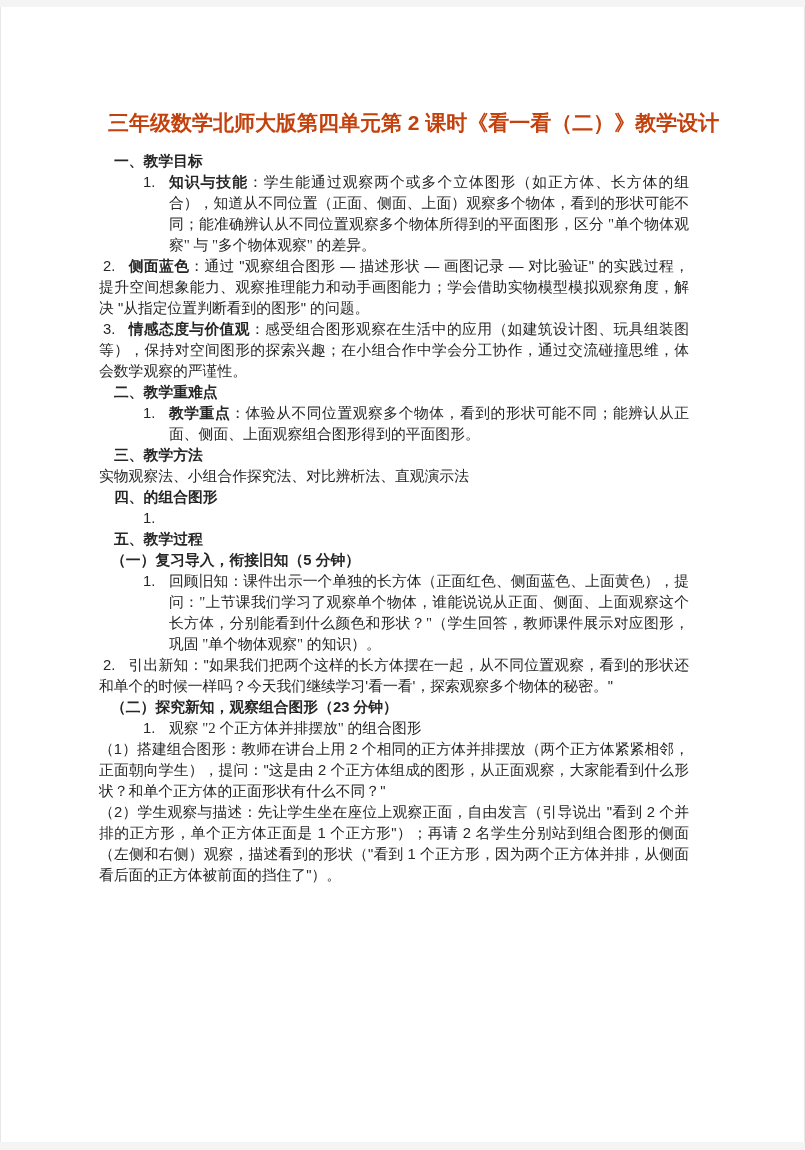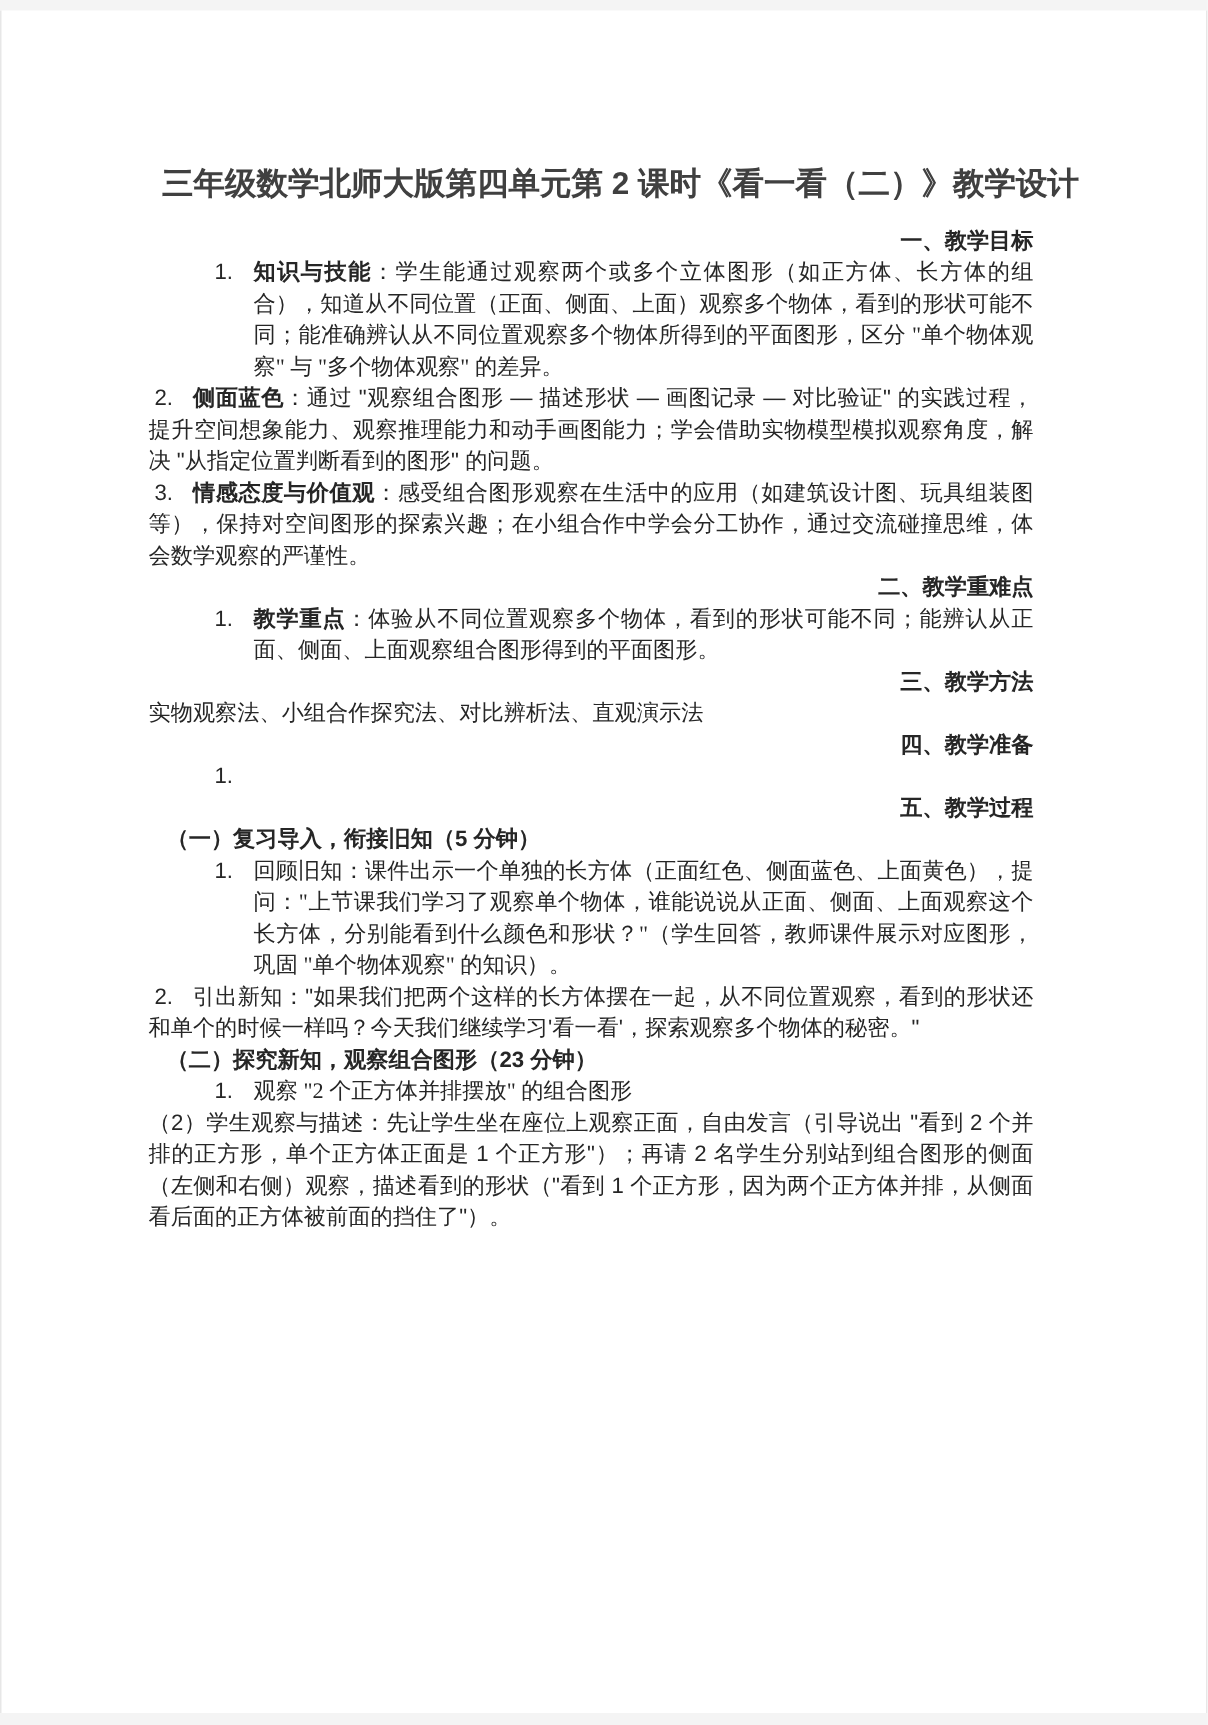--- a/index.html
+++ b/index.html
@@ -28,24 +28,24 @@
     font-size:14.8px;
     line-height:21px;
   }
   .title{
     position:relative;left:9px;
     margin:0 0 13px 0;
     font-size:21px;
     line-height:30px;
     font-weight:bold;
     text-align:center;
-    color:#404040;
+    color:#c2410c;
     white-space:nowrap;
   }
-  .sec{font-weight:bold;padding-left:15px;text-align:right;}
+  .sec{font-weight:bold;padding-left:15px;}
   .sub{font-weight:bold;padding-left:12px;}
   .li{display:flex;padding-left:44px;}
   .li .num{flex:0 0 26px;}
   .li .cont{flex:1;text-align:justify;font-family:Liberation Serif, serif;}
   .p{margin:0;text-align:justify;}
   .p.ind{text-indent:4px;}
   .fnum{margin-right:13px;}
   b{font-weight:bold;}
 </style>
 </head>
@@ -67,36 +67,37 @@
 
       <div class="sec">二、教学重难点</div>
       <div class="li">
         <span class="num">1.</span>
         <span class="cont"><b>教学重点</b><span>：体验从不同位置观察多个物体，看到的形状可能不同；能辨认从正面、侧面、上面观察组合图形得到的平面图形。</span></span>
       </div>
 
       <div class="sec">三、教学方法</div>
       <p class="p">实物观察法、小组合作探究法、对比辨析法、直观演示法</p>
 
-      <div class="sec">四、教学准备</div>
+      <div class="sec">四、的组合图形</div>
       <div class="li">
         <span class="num">1.</span>
       </div>
 
       <div class="sec">五、教学过程</div>
 
       <div class="sub">（一）复习导入，衔接旧知（5 分钟）</div>
       <div class="li">
         <span class="num">1.</span>
         <span class="cont">回顾旧知：课件出示一个单独的长方体（正面红色、侧面蓝色、上面黄色），提问："上节课我们学习了观察单个物体，谁能说说从正面、侧面、上面观察这个长方体，分别能看到什么颜色和形状？"（学生回答，教师课件展示对应图形，巩固 "单个物体观察" 的知识）。</span>
       </div>
       <p class="p ind"><span class="fnum">2.</span><span>引出新知："如果我们把两个这样的长方体摆在一起，从不同位置观察，看到的形状还和单个的时候一样吗？今天我们继续学习'看一看'，探索观察多个物体的秘密。"</span></p>
 
       <div class="sub">（二）探究新知，观察组合图形（23 分钟）</div>
       <div class="li">
         <span class="num">1.</span>
         <span class="cont">观察 "2 个正方体并排摆放" 的组合图形</span>
       </div>
+      <p class="p">（1）搭建组合图形：教师在讲台上用 2 个相同的正方体并排摆放（两个正方体紧紧相邻，正面朝向学生），提问："这是由 2 个正方体组成的图形，从正面观察，大家能看到什么形状？和单个正方体的正面形状有什么不同？"</p>
       <p class="p">（2）学生观察与描述：先让学生坐在座位上观察正面，自由发言（引导说出 "看到 2 个并排的正方形，单个正方体正面是 1 个正方形"）；再请 2 名学生分别站到组合图形的侧面（左侧和右侧）观察，描述看到的形状（"看到 1 个正方形，因为两个正方体并排，从侧面看后面的正方体被前面的挡住了"）。</p>
 
     </div>
   </div>
 </div>
 
 </body></html>

